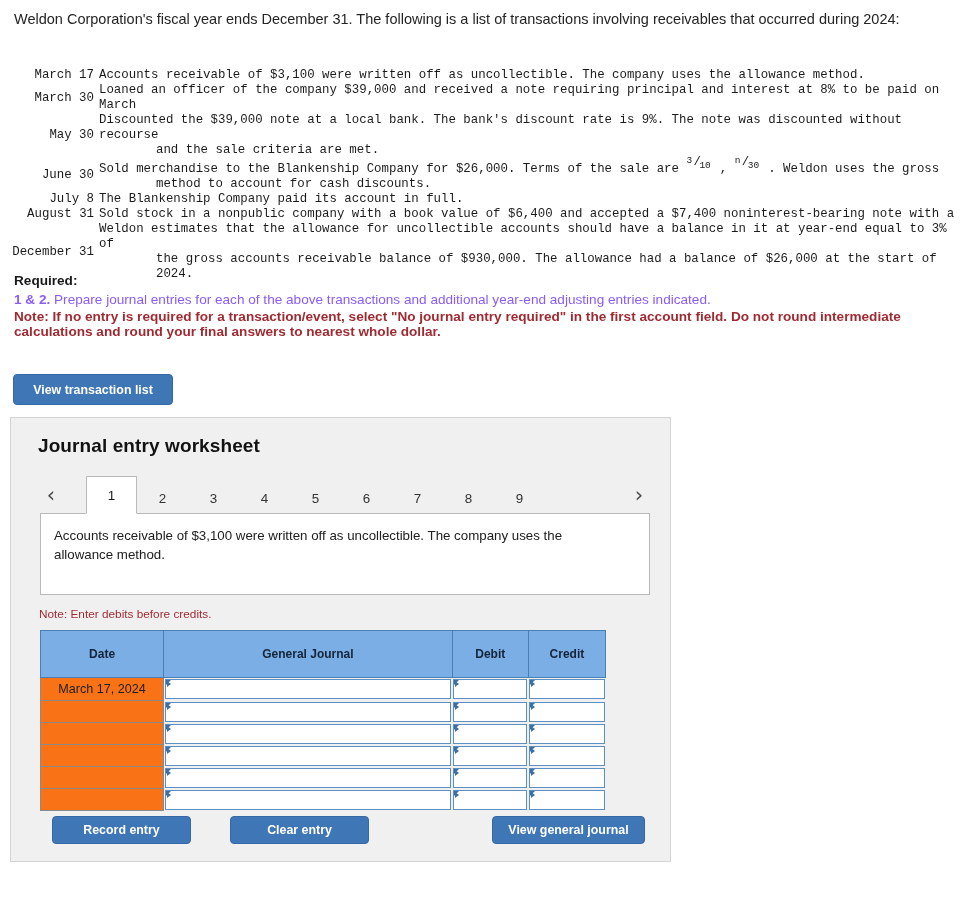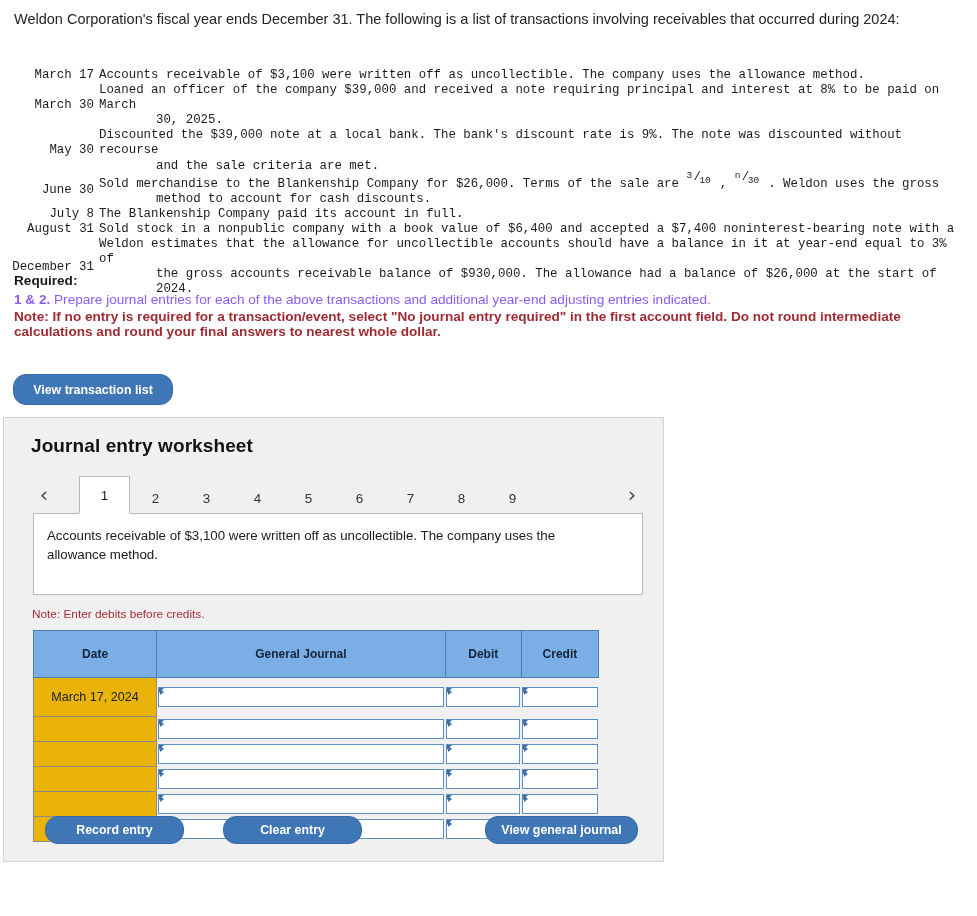--- a/index.html
+++ b/index.html
@@ -112,37 +112,37 @@
   
   .btn {
     display: inline-flex;
     align-items: center;
     justify-content: center;
     background: #3f76b5;
     color: #ffffff;
     font-weight: bold;
     font-size: 12.4px;
     border: 1px solid #3569a6;
-    border-radius: 13px;
+    border-radius: 4px;
     cursor: pointer;
     user-select: none;
     font-family: "Liberation Sans", sans-serif;
   }
   .btn-view-txn {
     position: absolute;
     left: 13px;
     top: 374px;
     width: 160px;
     height: 31px;
   }
 
   
   .worksheet {
     position: absolute;
-    left: 3px;
+    left: 10px;
     top: 417px;
     width: 661px;
     height: 445px;
     background: #f0f0f0;
     border: 1px solid #d3d3d3;
   }
   .ws-title {
     position: absolute;
     left: 27px;
     top: 17px;
@@ -251,22 +251,22 @@
     color: #14243a;
     font-weight: bold;
     height: 18px;
     border: 1px solid #4a7fb5;
     font-size: 12px;
     text-align: center;
     padding: 16px;
   }
   .jtable td {
     height: 22px;
-    padding: 12px;
-    background: #eab308;
+    padding: 4px;
+    background: #f97316;
     border: 1px solid #808080;
   }
   .col-date  { width: 123px; }
   .col-gj    { width: 288px; }
   .col-debit { width: 76px; }
   .col-credit{ width: 77px; }
 
   .jtable td.date-cell {
     text-align: center;
     color: #1f1f1f;
@@ -337,21 +337,20 @@
 
   <div class="txn-row">
     <div class="txn-date">March 17</div>
     <div class="txn-desc">Accounts receivable of $3,100 were written off as uncollectible. The company uses the allowance method.</div>
   </div>
 
   <div class="txn-row">
     <div class="txn-date">March 30</div>
     <div class="txn-desc">
       <span>Loaned an officer of the company $39,000 and received a note requiring principal and interest at 8% to be paid on March</span>
-      <span class="cont">30, 2025.</span>
     </div>
   </div>
 
   <div class="txn-row">
     <div class="txn-date">May 30</div>
     <div class="txn-desc">
       <span>Discounted the $39,000 note at a local bank. The bank's discount rate is 9%. The note was discounted without recourse</span>
       <span class="cont">and the sale criteria are met.</span>
     </div>
   </div>

